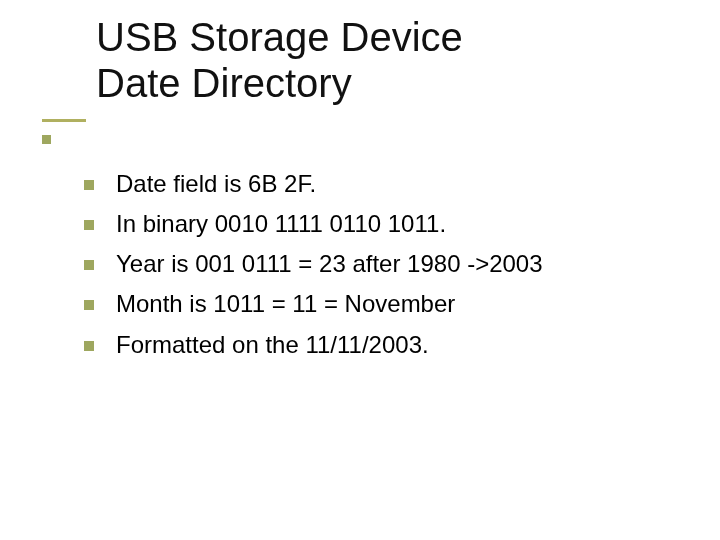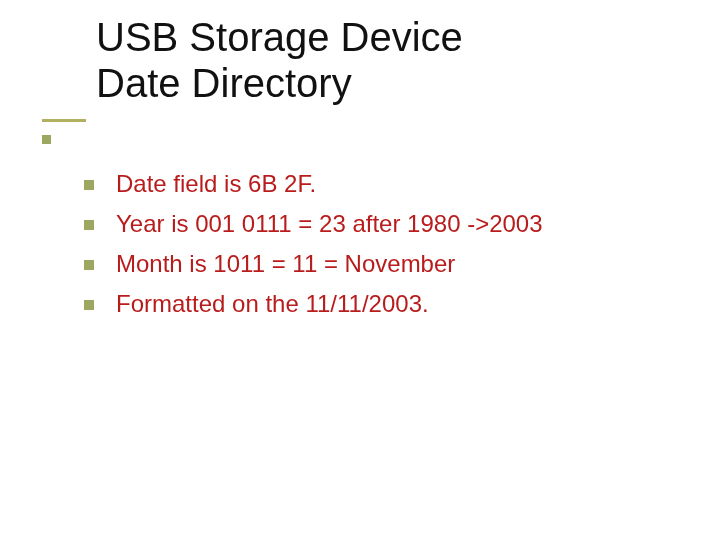--- a/index.html
+++ b/index.html
@@ -52,21 +52,21 @@
       width: 10px;
       height: 10px;
       min-width: 10px;
       background: #9ea75f;
       margin-top: 12px;
       margin-right: 22px;
     }
     .bullet-text {
       font-size: 24px;
       line-height: 1.34;
-      color: #b91c1c;
+      color: #000000;
       font-weight: 400;
     }
   </style>
 </head>
 <body>
 
 <div class="slide">
   <div class="title">
     <span>USB Storage Device</span><br>
     <span>Date Directory</span>
@@ -74,20 +74,24 @@
   <div class="accent-line"></div>
   <div class="accent-square"></div>
 
   <div class="content">
     <div class="bullet-row">
       <div class="bullet-marker"></div>
       <div class="bullet-text">Date field is 6B 2F.</div>
     </div>
     <div class="bullet-row">
       <div class="bullet-marker"></div>
+      <div class="bullet-text">In binary 0010 1111 0110 1011.</div>
+    </div>
+    <div class="bullet-row">
+      <div class="bullet-marker"></div>
       <div class="bullet-text">Year is 001 0111 = 23 after 1980 -&gt;2003</div>
     </div>
     <div class="bullet-row">
       <div class="bullet-marker"></div>
       <div class="bullet-text">Month is 1011 = 11 = November</div>
     </div>
     <div class="bullet-row">
       <div class="bullet-marker"></div>
       <div class="bullet-text">Formatted on the 11/11/2003.</div>
     </div>

